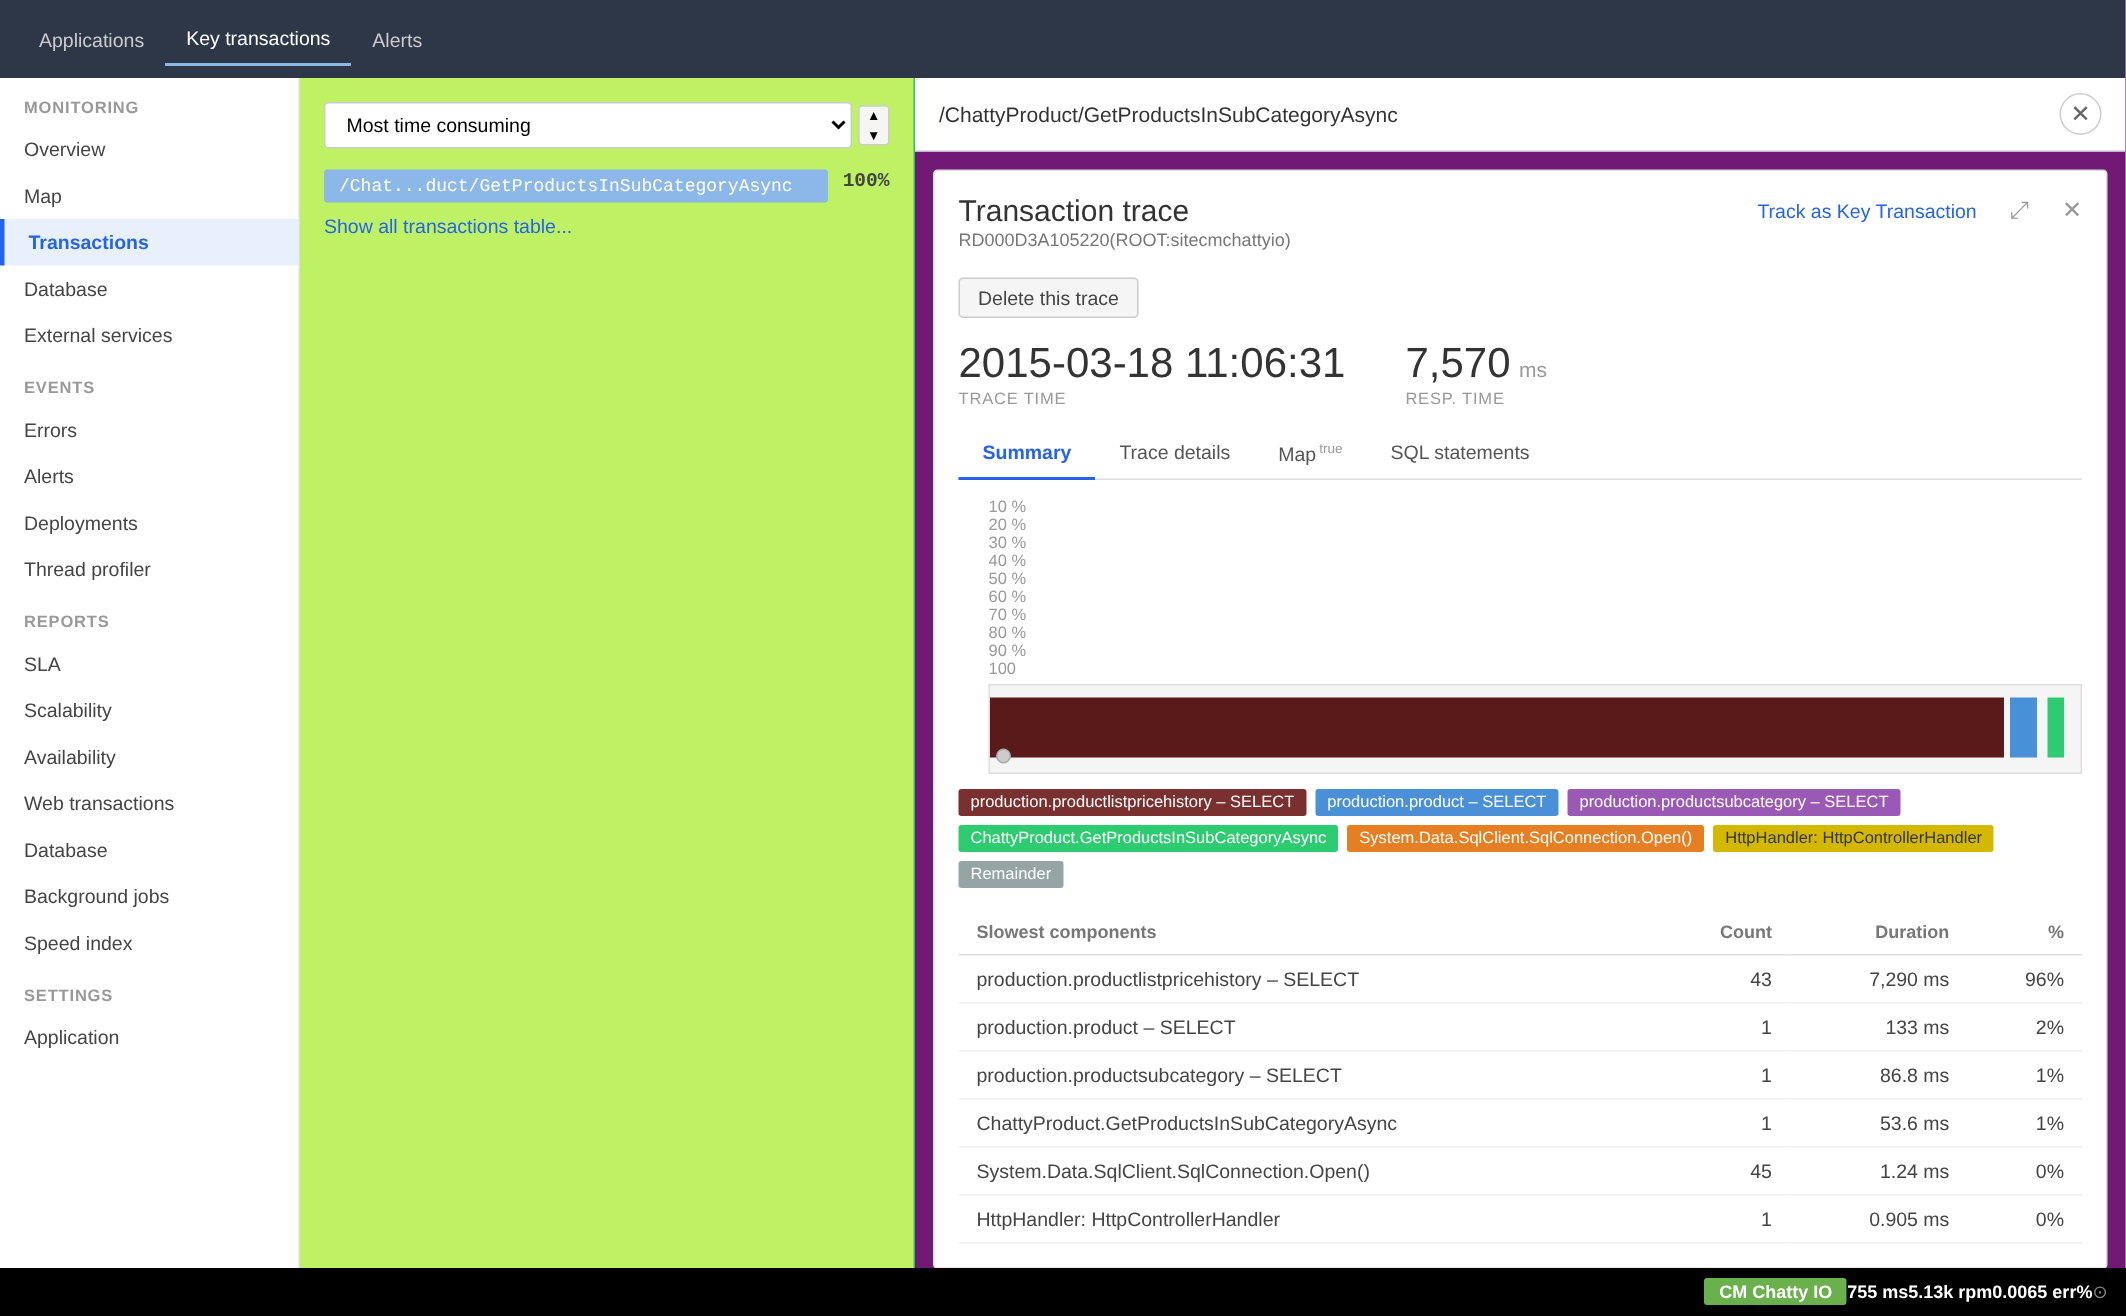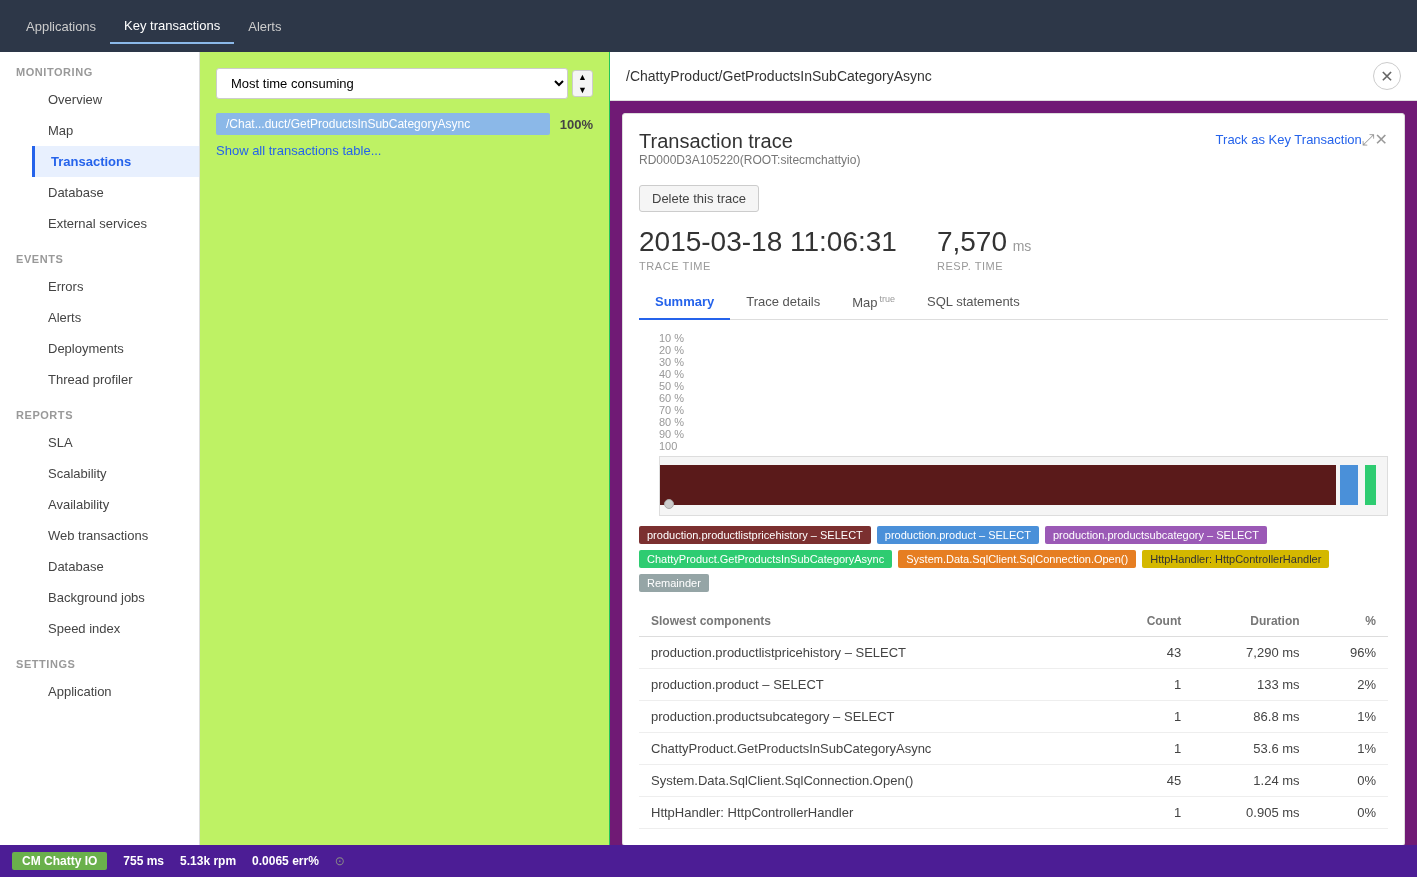--- a/index.html
+++ b/index.html
@@ -47,21 +47,20 @@
       font-weight: 600;
       letter-spacing: 0.05em;
       padding: 14px 16px 6px;
       text-transform: uppercase;
     }
     .sidebar-item {
       padding: 8px 16px;
       cursor: pointer;
       color: #444;
       font-size: 13px;
-      margin-left: 32px;
     }
     .sidebar-item.active {
       background: #e8f0fe;
       color: #2563eb;
       font-weight: 600;
       border-left: 3px solid #2563eb;
     }
 
     
     .content-area {
@@ -104,22 +103,23 @@
       padding: 1px 5px;
       font-size: 9px;
       cursor: pointer;
       background: #f5f5f5;
       border: none;
       line-height: 1.2;
     }
 
     .transaction-bar-row {
       display: flex;
-      align-items: center;
+      align-items: flex-start;
       margin-bottom: 8px;
+      font-family: Liberation Mono, monospace;
     }
     .transaction-bar-label {
       background: #8bb8e8;
       color: #fff;
       padding: 4px 10px;
       font-size: 12px;
       border-radius: 2px;
       flex: 1;
       white-space: nowrap;
       overflow: hidden;
@@ -185,21 +185,21 @@
       margin-bottom: 8px;
     }
     .trace-title {
       font-size: 20px;
       font-weight: 400;
       color: #333;
     }
     .trace-actions {
       display: flex;
       align-items: center;
-      gap: 0;
+      gap: 22px;
     }
     .track-key-btn {
       color: #2563eb;
       font-size: 13px;
       cursor: pointer;
       background: none;
       border: none;
     }
     .expand-icon, .close-icon-small {
       cursor: pointer;
@@ -367,28 +367,28 @@
     }
     .slowest-table td.right { text-align: right; }
     .slowest-table .col-name { font-weight: 500; }
 
     
     .footer-bar {
       position: fixed;
       bottom: 0;
       left: 0;
       right: 0;
-      background: #4c1d95;
+      background: #000000;
       height: 32px;
       display: flex;
       align-items: center;
       padding: 0 12px;
-      gap: 16px;
       color: #ccc;
       font-size: 12px;
+      justify-content: flex-end;
     }
     .footer-app-name {
       background: #6ab04c;
       color: #fff;
       padding: 2px 10px;
       border-radius: 2px;
       font-size: 12px;
       font-weight: 600;
     }
     .footer-stat { color: #ddd; }

